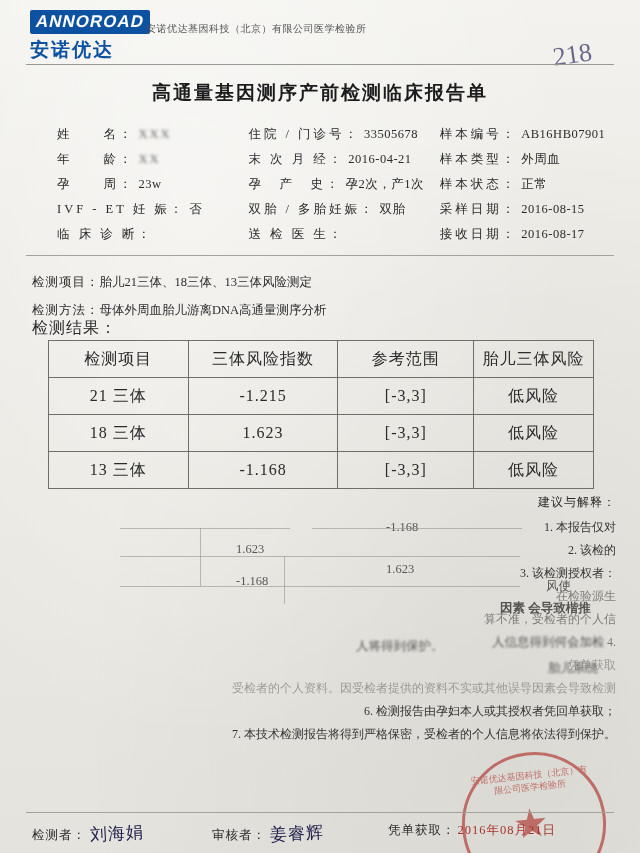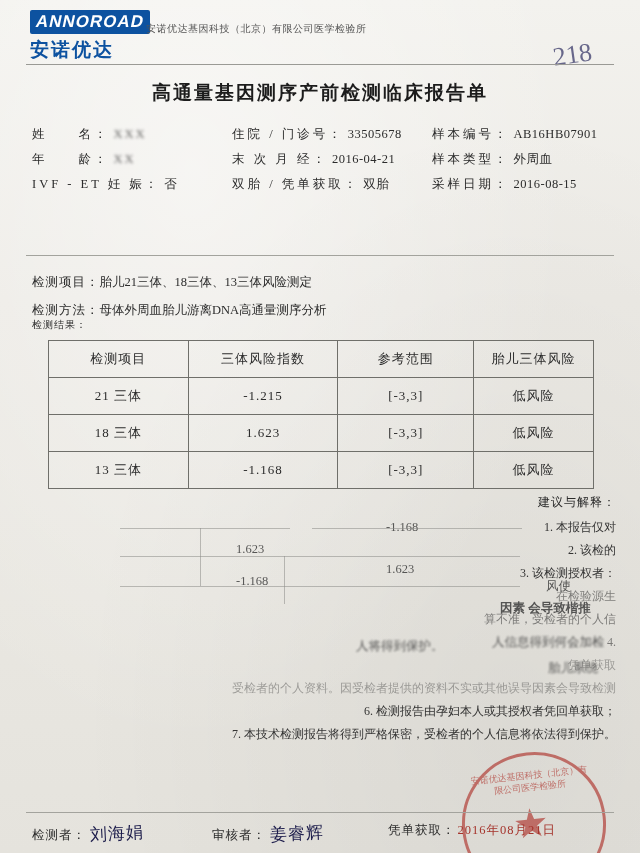--- a/index.html
+++ b/index.html
@@ -56,43 +56,43 @@
   .doc-title{
     position:absolute;left:0;right:0;top:80px;text-align:center;
     font-size:19px;font-weight:bold;letter-spacing:2px;color:#1c1c1c;
   }
 
   
   .info{
     position:absolute;left:32px;top:118px;width:580px;
     font-size:12.5px;letter-spacing:.5px;
   }
-  .info .row{display:flex;height:25px;align-items:flex-end;}
+  .info .row{display:flex;height:25px;align-items:flex-end;margin-left:25px;}
   .info .c1{width:200px;}
   .info .c2{width:200px;}
   .info .c3{width:180px;}
   .lbl{letter-spacing:3px;}
   .val{margin-left:4px;}
   .blurname{
     display:inline-block;color:#3a3a3a;
     filter:blur(1.6px);opacity:.8;letter-spacing:2px;
   }
 
   .divider2{position:absolute;left:26px;right:26px;top:255px;height:1px;background:#a3a39d;}
 
   
   .item-block{position:absolute;left:32px;top:274px;width:580px;font-size:12.5px;}
   .item-block .line{margin-bottom:11px;}
   .item-block .k{letter-spacing:1px;}
-  .results-label{position:absolute;left:32px;top:318px;font-size:10px;letter-spacing:1px;}
+  .results-label{position:absolute;left:32px;top:318px;font-size:16px;letter-spacing:1px;}
 
   
   table.res{
     position:absolute;left:48px;top:340px;width:546px;
-    border-collapse:collapse;font-size:13px;
+    border-collapse:collapse;font-size:16px;
   }
   table.res th,table.res td{
     border:1px solid #6f6f6a;
     text-align:center;height:34px;font-weight:normal;
     letter-spacing:1px;
   }
   table.res th{font-weight:normal;}
   table.res col.c-a{width:140px;}
   table.res col.c-b{width:150px;}
   table.res col.c-c{width:136px;}
@@ -170,27 +170,37 @@
       <div class="c2"><span class="lbl">住院 / 门诊号：</span><span class="val">33505678</span></div>
       <div class="c3"><span class="lbl">样本编号：</span><span class="val">AB16HB07901</span></div>
     </div>
 
     <div class="row">
       <div class="c1"><span class="lbl">年　　龄：</span><span class="val blurname">XX</span></div>
       <div class="c2"><span class="lbl">末 次 月 经：</span><span class="val">2016-04-21</span></div>
       <div class="c3"><span class="lbl">样本类型：</span><span class="val">外周血</span></div>
     </div>
 
+    <div class="row">
+      <div class="c1"><span class="lbl">孕　　周：</span><span class="val">23w</span></div>
+      <div class="c2"><span class="lbl">孕　产　史：</span><span class="val">孕2次，产1次</span></div>
+      <div class="c3"><span class="lbl">样本状态：</span><span class="val">正常</span></div>
+    </div>
 
     <div class="row">
       <div class="c1"><span class="lbl">IVF - ET 妊 娠：</span><span class="val">否</span></div>
-      <div class="c2"><span class="lbl">双胎 / 凭单获取：</span><span class="val">双胎</span></div>
+      <div class="c2"><span class="lbl">双胎 / 多胎妊娠：</span><span class="val">双胎</span></div>
       <div class="c3"><span class="lbl">采样日期：</span><span class="val">2016-08-15</span></div>
     </div>
 
+    <div class="row">
+      <div class="c1"><span class="lbl">临 床 诊 断：</span><span class="val"></span></div>
+      <div class="c2"><span class="lbl">送 检 医 生：</span><span class="val"></span></div>
+      <div class="c3"><span class="lbl">接收日期：</span><span class="val">2016-08-17</span></div>
+    </div>
   </div>
 
   <div class="divider2"></div>
 
   <div class="item-block">
     <div class="line">
       <span class="k">检测项目：</span><span>胎儿21三体、18三体、13三体风险测定</span>
     </div>
     <div class="line">
       <span class="k">检测方法：</span><span>母体外周血胎儿游离DNA高通量测序分析</span>

